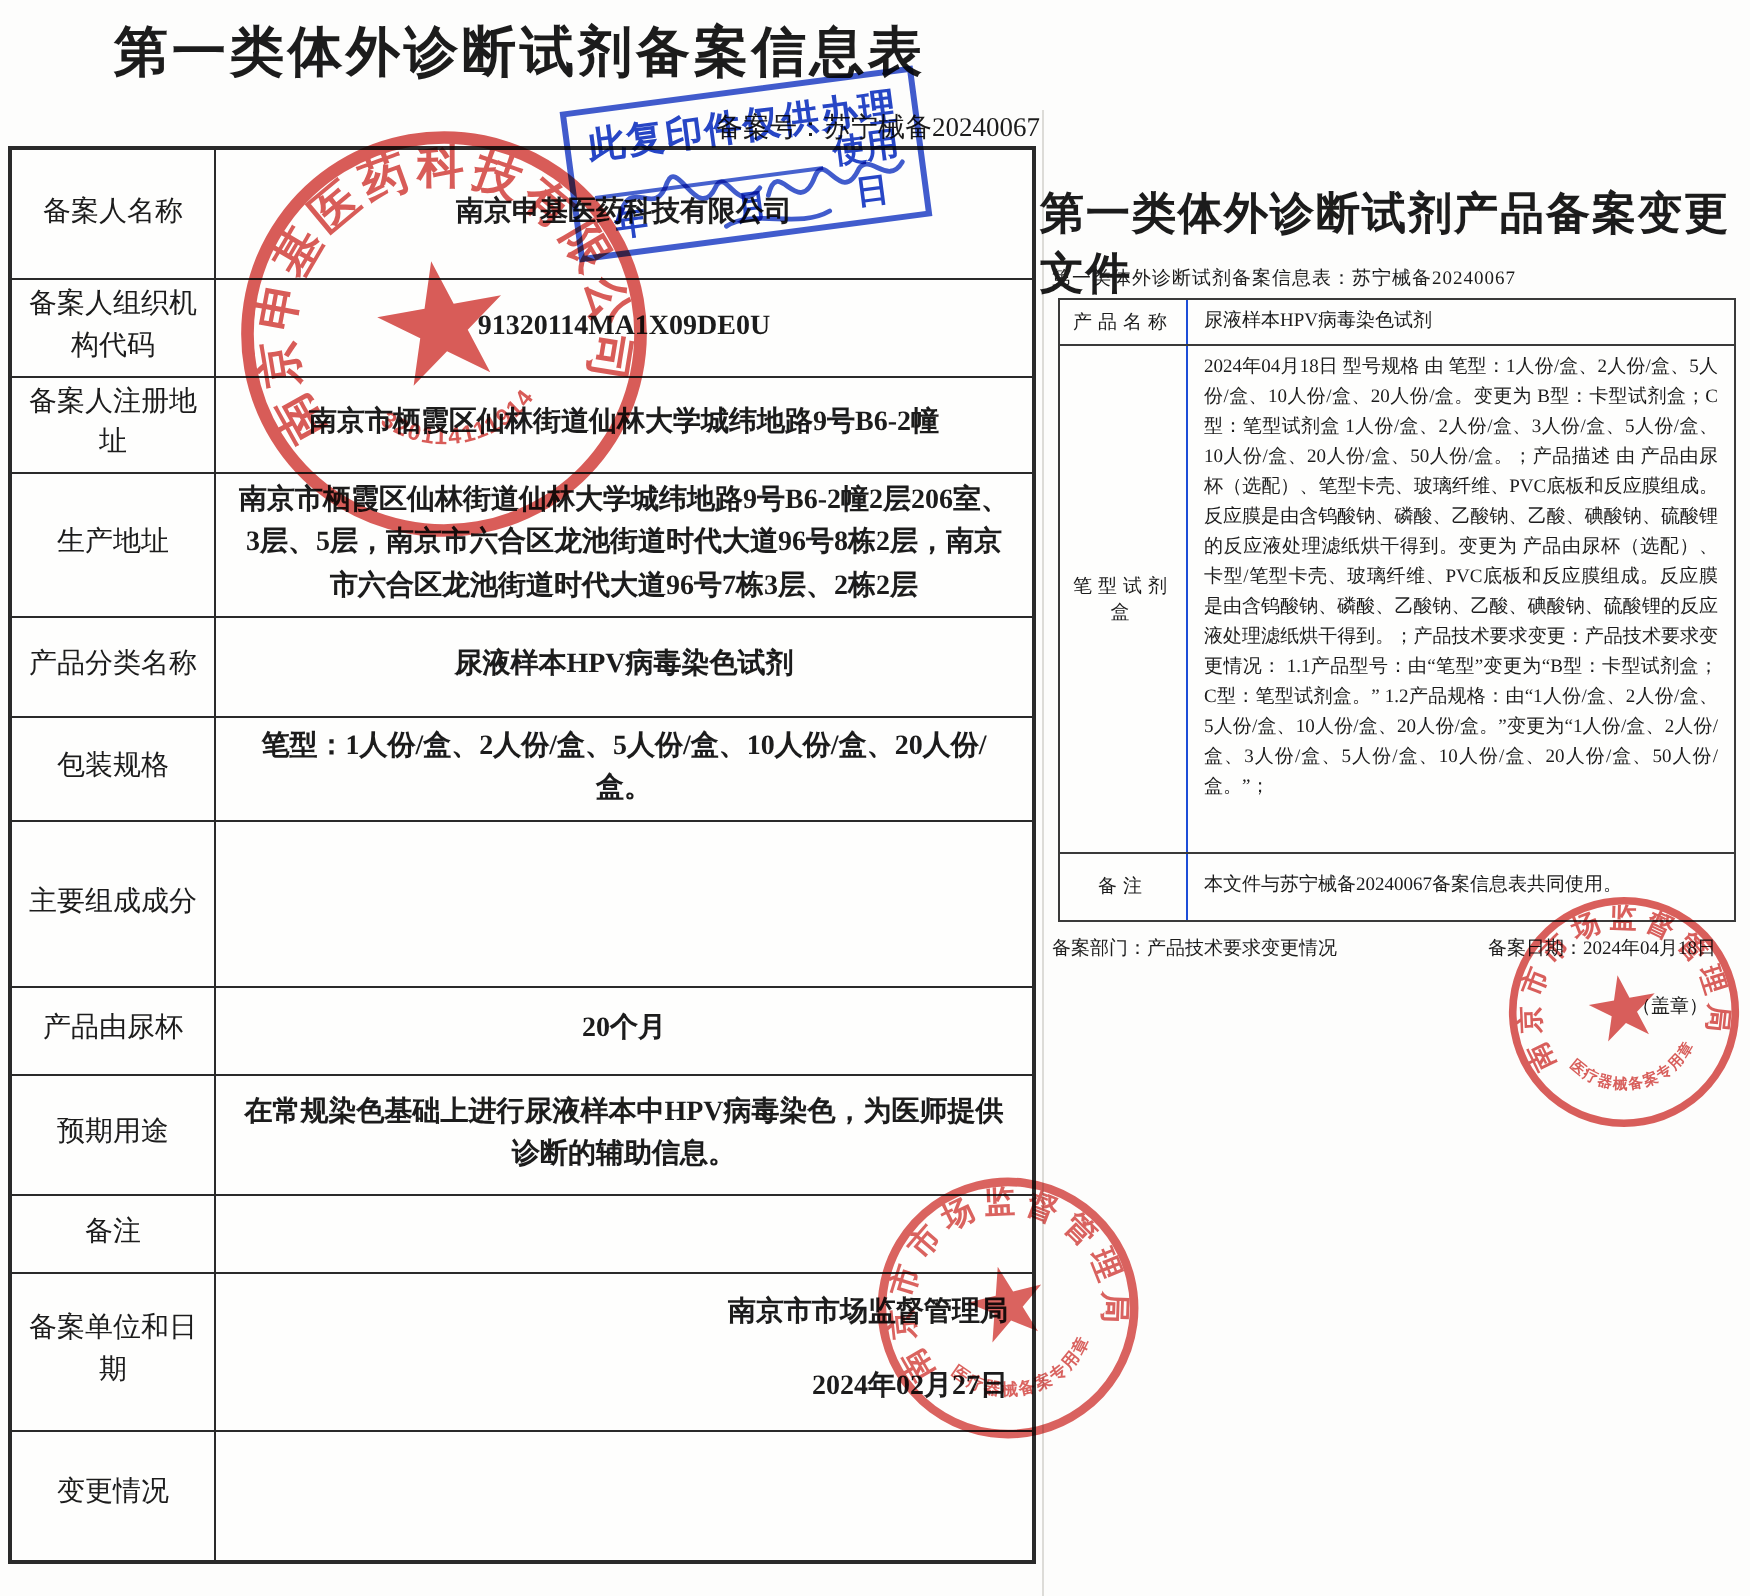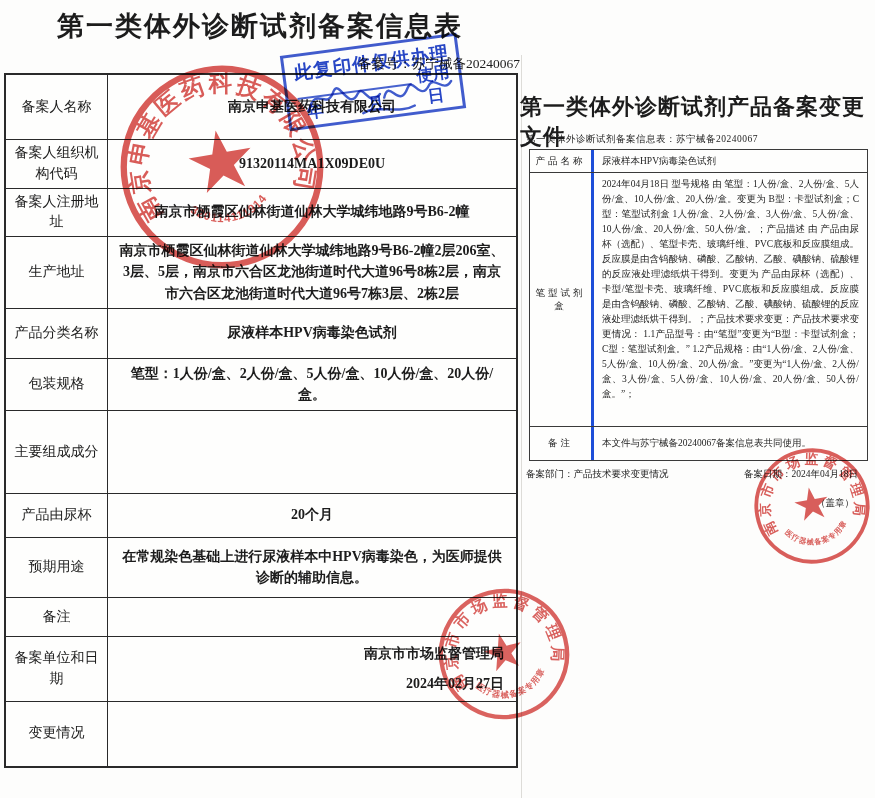--- a/index.html
+++ b/index.html
@@ -32,21 +32,21 @@
     width:102px; border-right:1.5px solid #2a2a2a;
     display:flex; align-items:center; justify-content:center;
     text-align:center; font-size:14px; line-height:1.45; padding:14px 7px;
   }
   .ft-value {
     flex:1; display:flex; flex-direction:column; align-items:center; justify-content:center;
     text-align:center; font-size:14px; font-weight:bold; line-height:1.55; padding:2px 10px;
   }
   .r1{height:65px}.r2{height:48.5px}.r3{height:48.5px}.r4{height:71.5px}
   .r5{height:50.5px}.r6{height:51.5px}.r7{height:83.5px}.r8{height:43.5px}
-  .r9{height:60.5px}.r10{height:38.5px}.r11{height:65px}.r12{height:64px}
+  .r9{height:60.5px}.r10{height:38.5px}.r11{height:79px}.r12{height:64px}
   .ft-value.right-col { align-items:flex-end; justify-content:space-around; padding-right:12px; }
   
   .seal { position:absolute; mix-blend-mode:multiply; z-index:3; }
   .blue-stamp {
     position:absolute; left:284px; top:44px; width:178px; height:76px;
     border:3px solid rgba(39,70,200,.88); color:#2746c8;
     transform:rotate(-7.5deg); z-index:4; mix-blend-mode:multiply;
     display:flex; flex-direction:column; justify-content:space-between;
     padding:3px 9px; font-weight:bold;
   }
@@ -66,21 +66,21 @@
     position:absolute; left:526px; top:133px; font-size:9.5px; z-index:1; letter-spacing:.5px;
   }
   .change-table {
     position:absolute; left:529px; top:149px; width:339px;
     border:1.5px solid #3a3a3a; display:flex; flex-direction:column;
     background:rgba(255,255,255,.4); z-index:1;
   }
   .ct-row { display:flex; border-bottom:1px solid #3a3a3a; }
   .ct-row:last-child { border-bottom:none; }
   .ct-label {
-    width:64px; border-right:3px solid #1d4ed8;
+    width:64px; border-right:1px solid #1d4ed8;
     display:flex; align-items:center; justify-content:center;
     font-size:9.5px; letter-spacing:3px; text-align:center; padding:2px;
   }
   .ct-value { flex:1; font-size:9.5px; line-height:1.58; padding:4px 8px; text-align:justify; }
   .cr1{height:23px} .cr1 .ct-value{display:flex; align-items:center; padding-top:0; padding-bottom:0;}
   .cr2{height:254px}
   .cr3{height:33px} .cr3 .ct-value{display:flex; align-items:center; padding-top:0; padding-bottom:0;}
   .change-footer {
     position:absolute; left:526px; top:468px; width:332px;
     display:flex; justify-content:space-between; font-size:9.5px; z-index:1;

